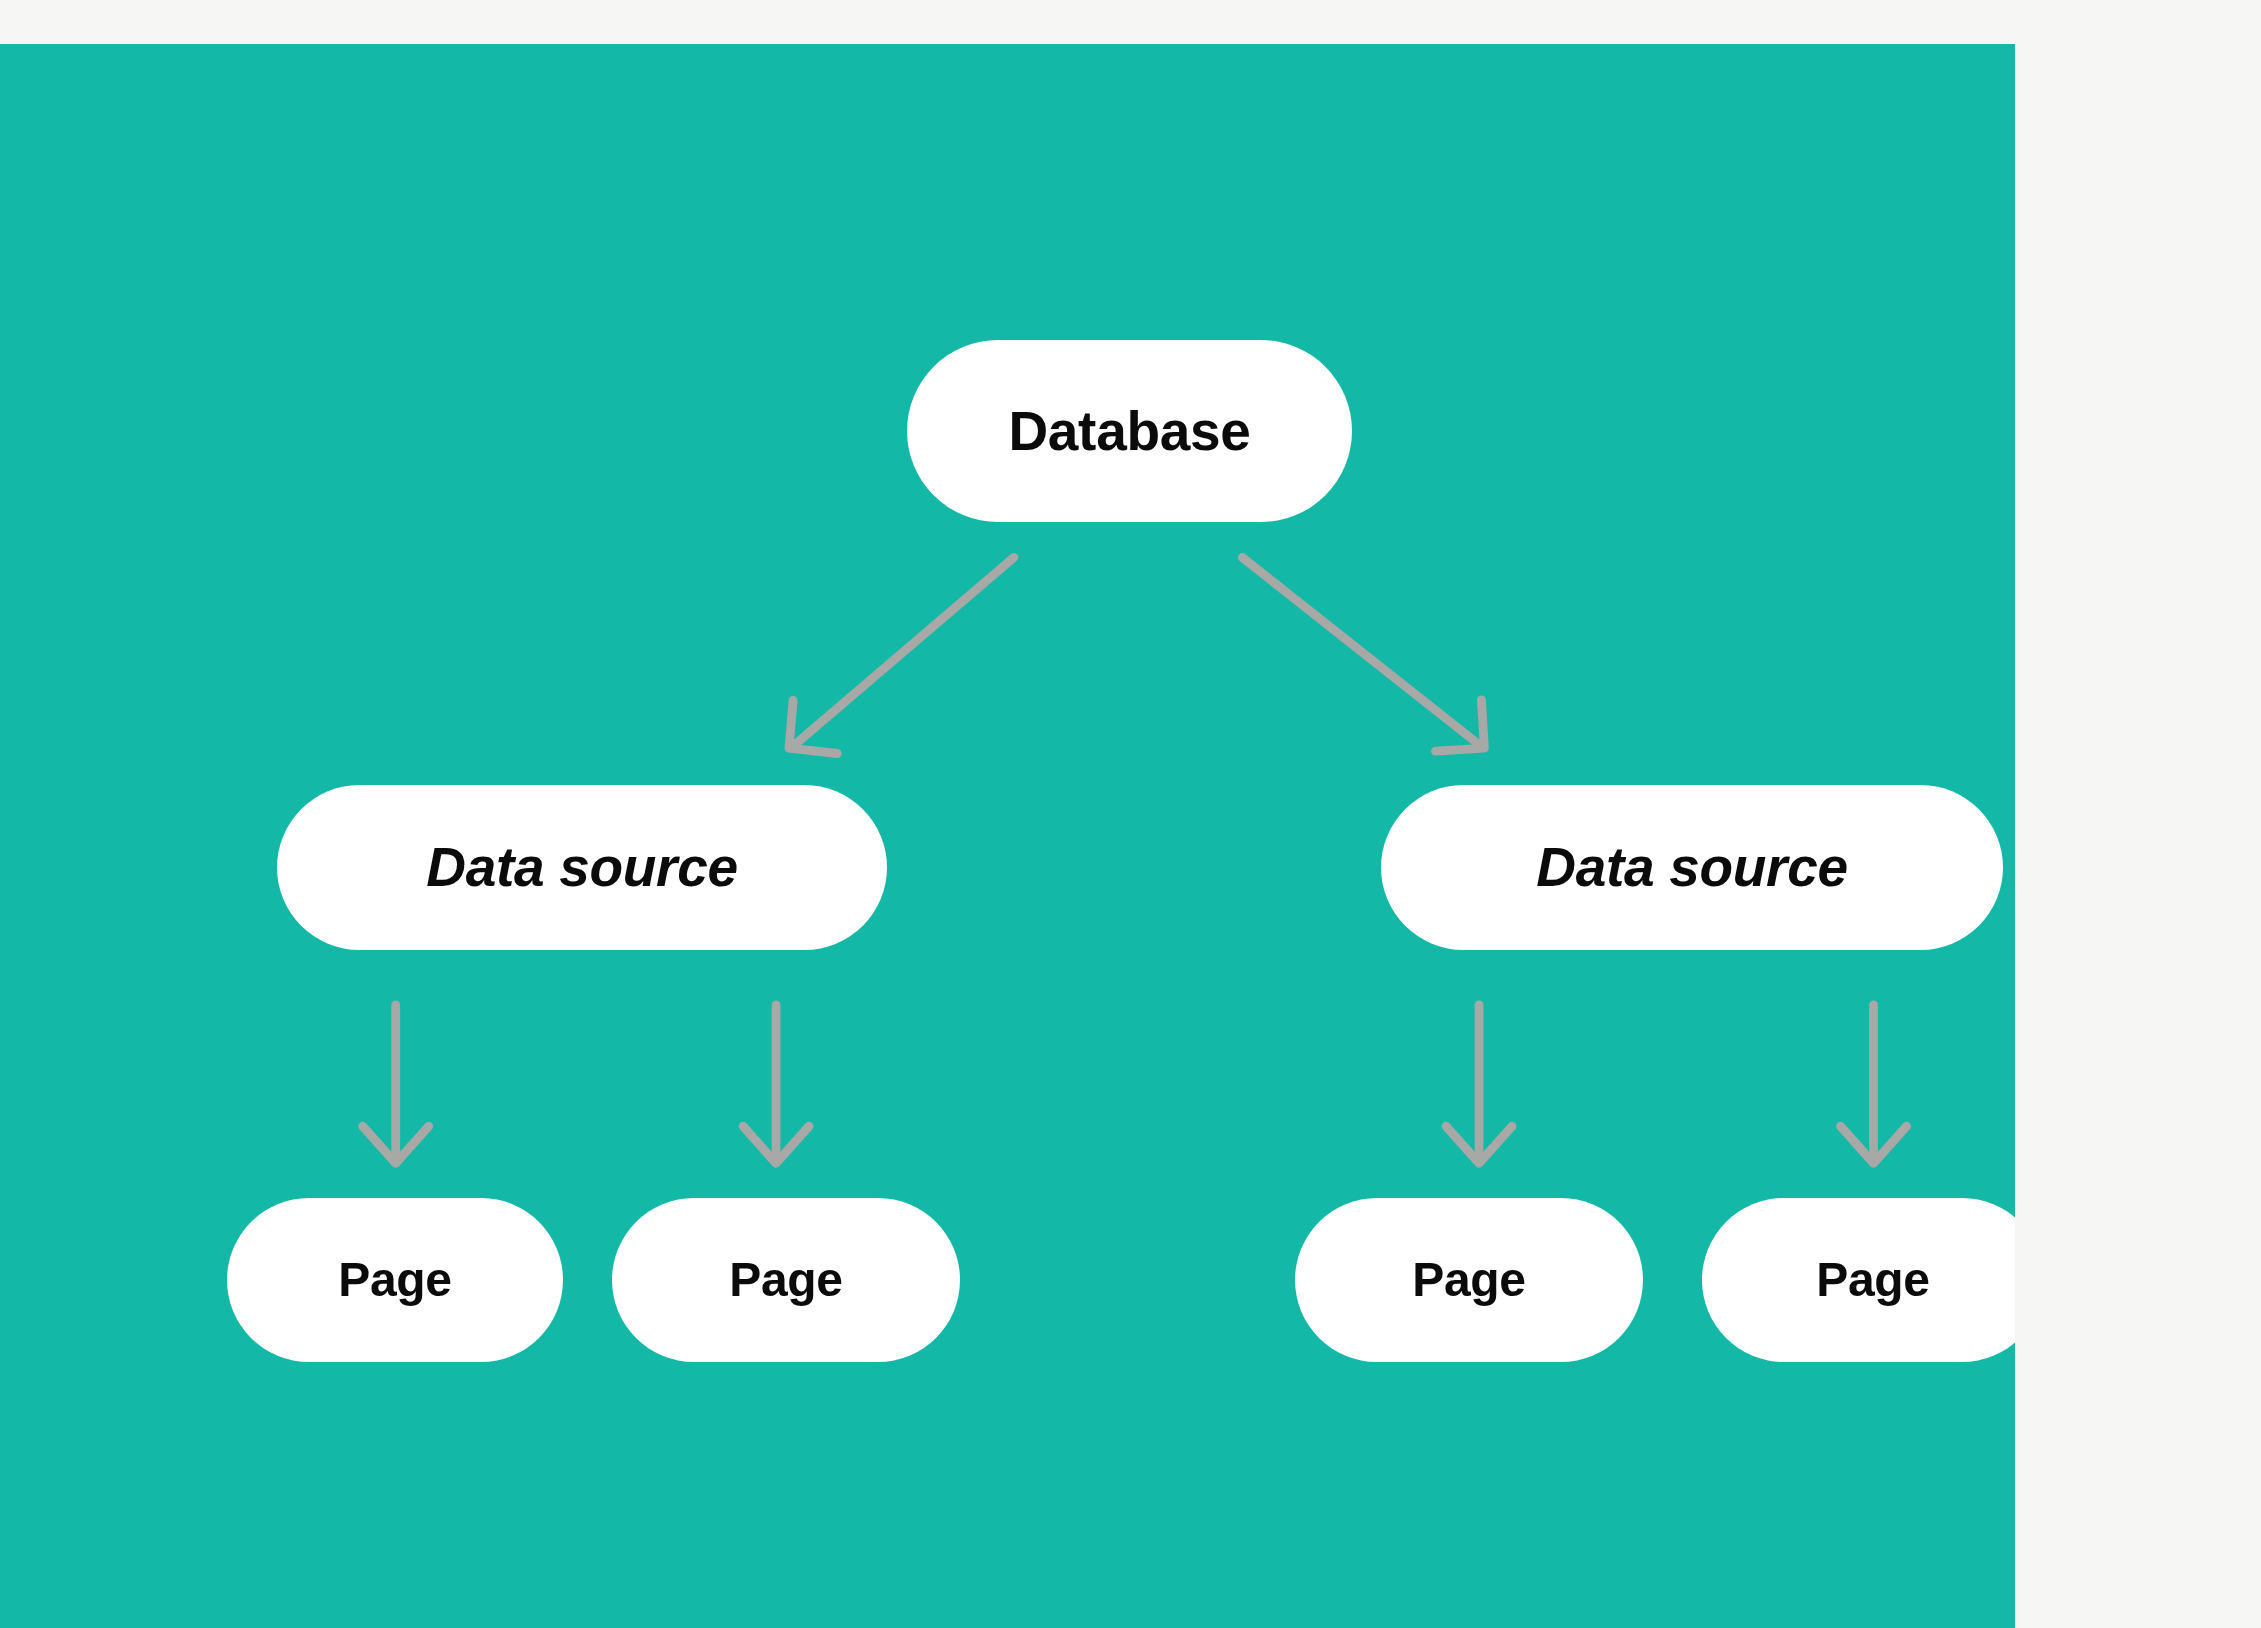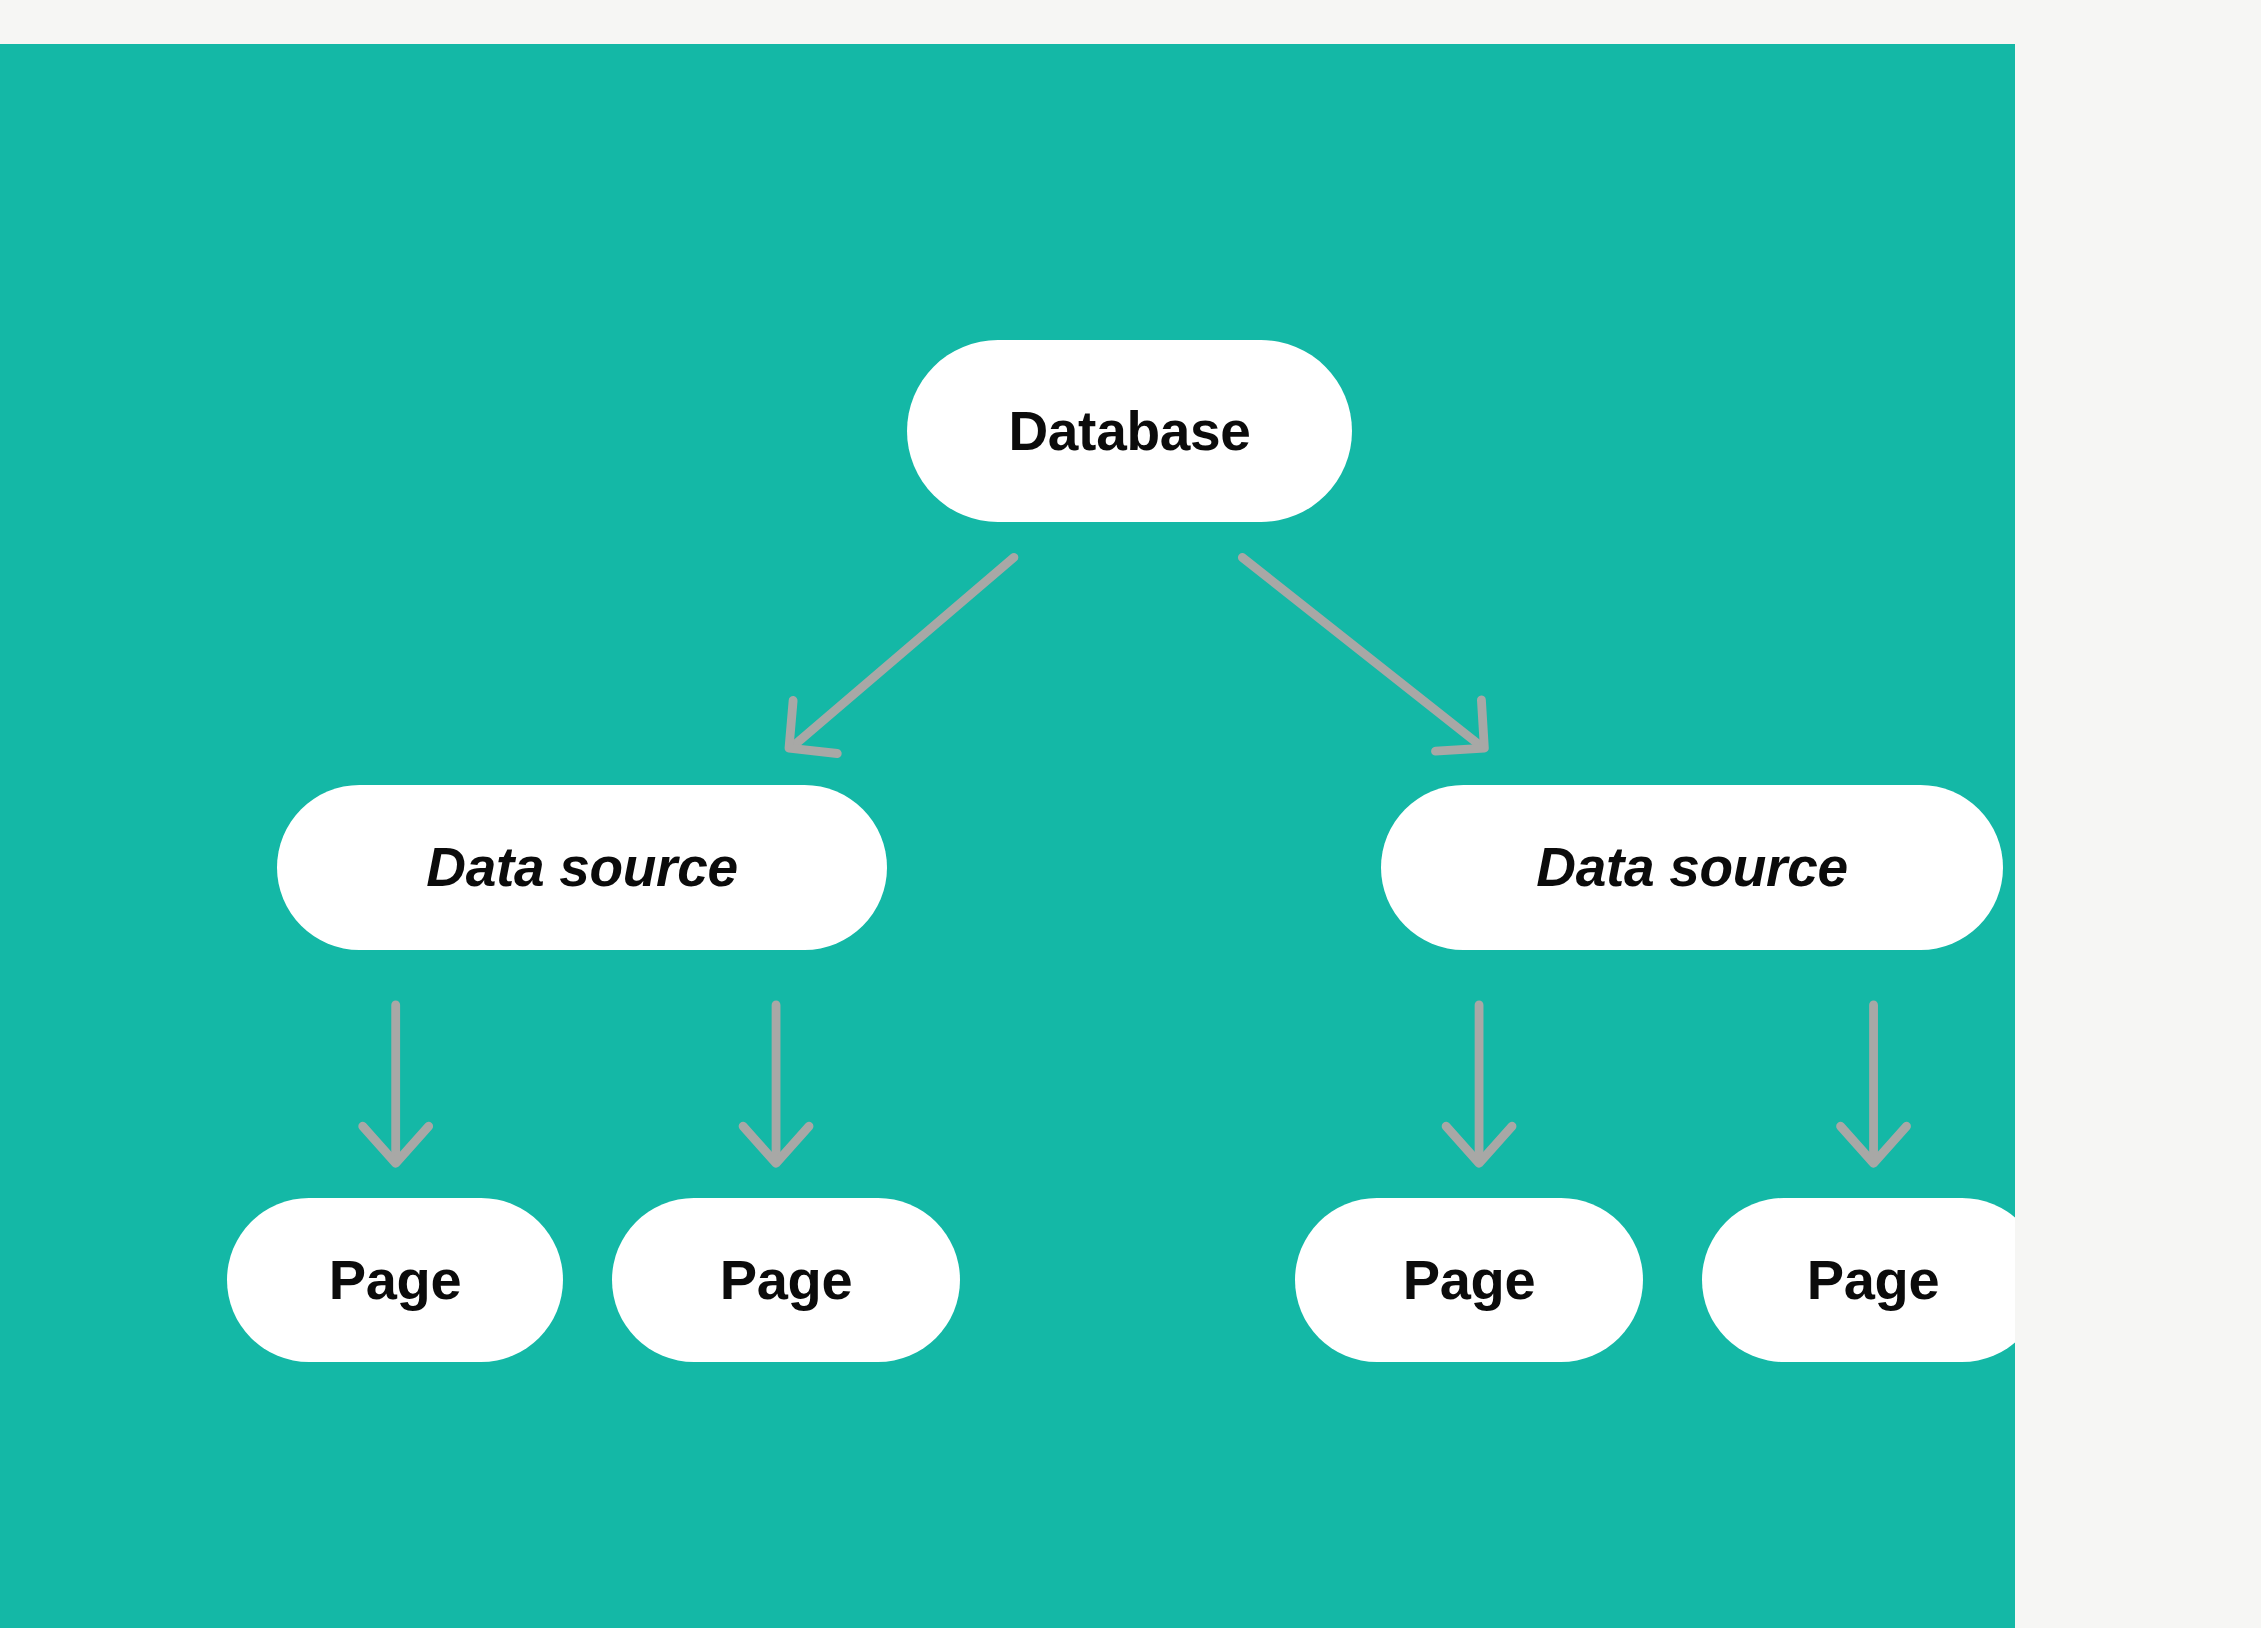--- a/index.html
+++ b/index.html
@@ -55,21 +55,21 @@
   #node-datasource-1 { left: 277px;  width: 610px; }
   #node-datasource-2 { left: 1381px; width: 622px; }
   .node-datasource .node-label { font-size: 55px; }
 
   
   .node-page { top: 1154px; height: 164px; }
   #node-page-1 { left: 227px;  width: 336px; }
   #node-page-2 { left: 612px; width: 348px; }
   #node-page-3 { left: 1295px; width: 348px; }
   #node-page-4 { left: 1702px; width: 342px; }
-  .node-page .node-label { font-size: 56px; text-align: right; }
+  .node-page .node-label { font-size: 48px; text-align: right; }
 </style>
 </head>
 <body>
 
 <div id="stage">
 
   <svg id="edges" viewBox="0 0 3840 2765" width="2261" height="1628" xmlns="http://www.w3.org/2000/svg" aria-hidden="true">
     <g fill="none" stroke="#A8A8A6" stroke-width="15" stroke-linecap="round" stroke-linejoin="round">
 
       <g>

